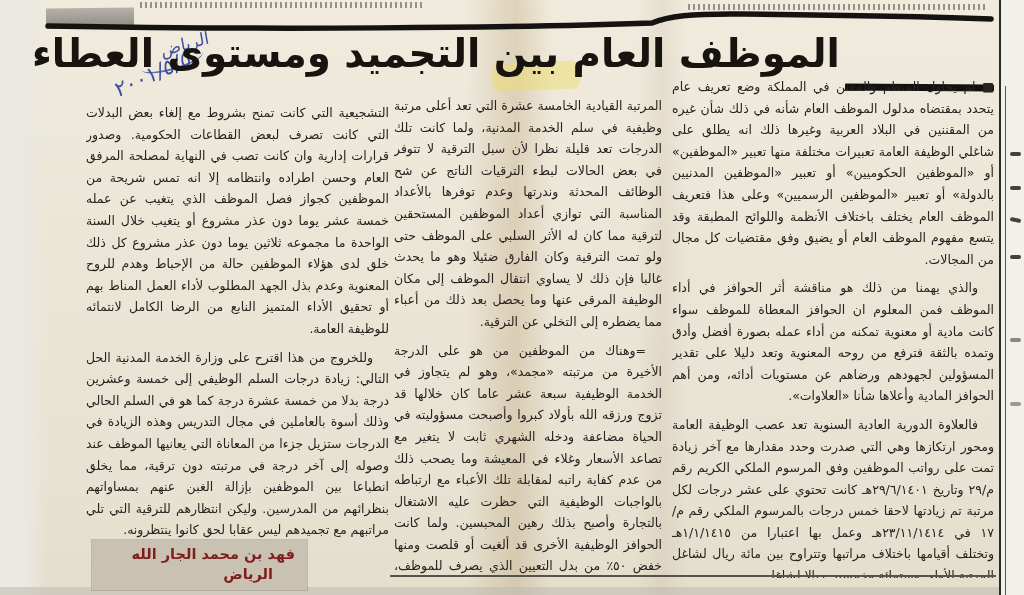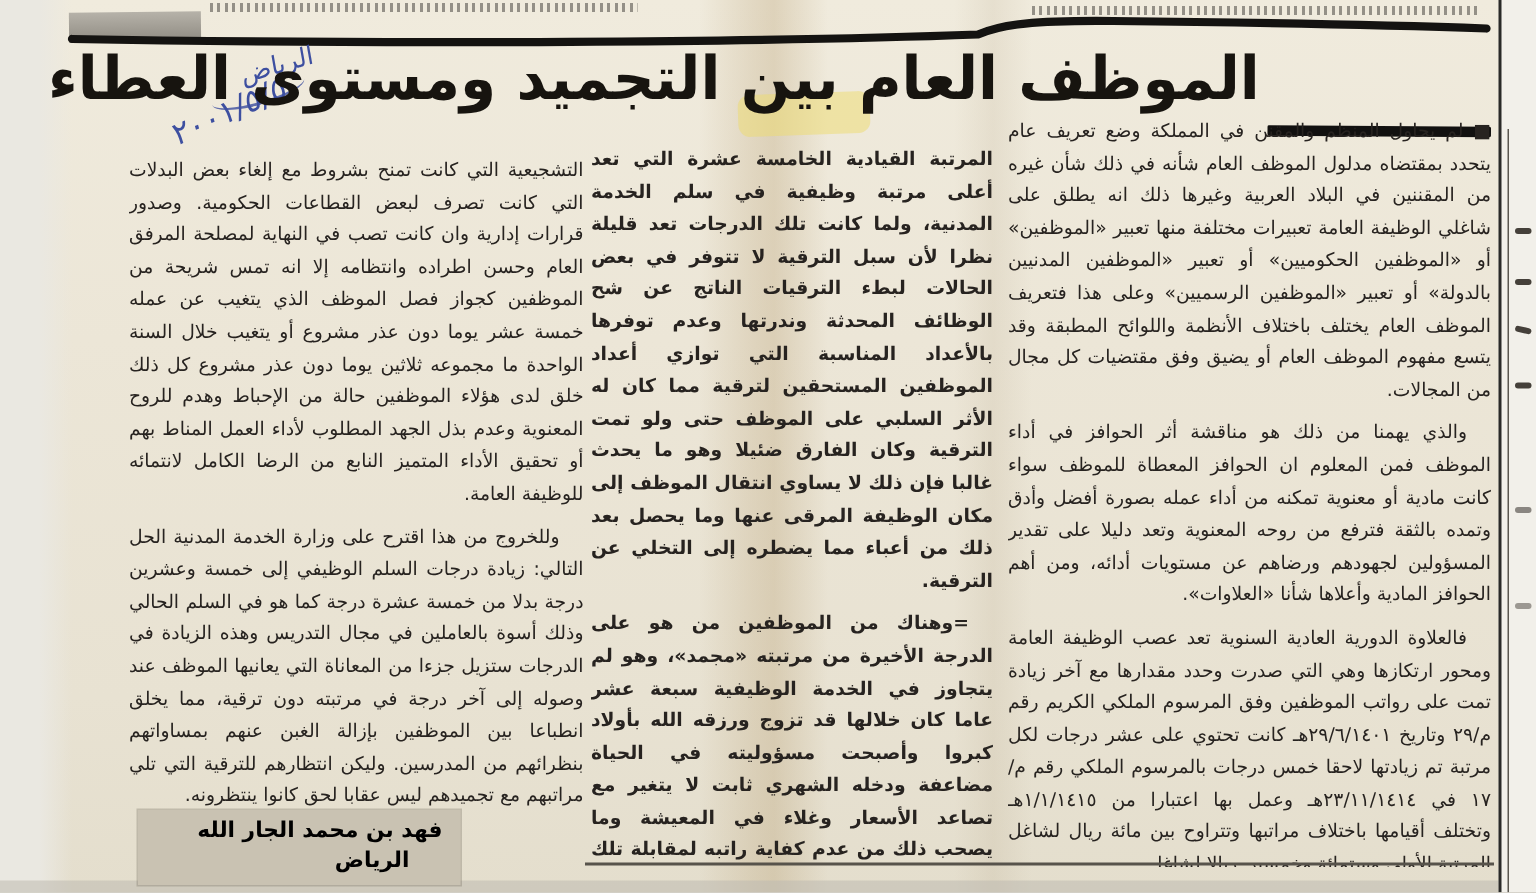--- a/index.html
+++ b/index.html
@@ -47,26 +47,26 @@
     border-bottom:2px solid #3d4fa0;border-radius:50%;transform:rotate(-16deg);opacity:.8;}
   .hw-date{position:absolute;right:44px;top:36px;font-size:21px;letter-spacing:3px;
     transform:rotate(-24deg) skewX(-8deg);direction:ltr;unicode-bidi:bidi-override;}
 
   
   .col{position:absolute;direction:rtl;text-align:justify;color:#272320;
     font-size:12.5px;line-height:21.6px;overflow:hidden;}
   .col p{margin:0 0 7px;}
   .p-indent{text-indent:16px;}
   .col1{top:76px;right:30px;width:322px;height:502px;}
-  .col2{top:95px;left:394px;width:268px;height:484px;font-weight:bold;}
+  .col2{top:95px;left:394px;width:268px;height:484px;}
   .col3{top:102px;left:86px;width:303px;height:438px;}
 
   
   .sig-box{position:absolute;left:92px;top:540px;width:215px;min-height:46px;box-sizing:border-box;
-    background:#c9c2b2;color:#000000;direction:rtl;font-weight:bold;font-size:14.5px;
+    background:#c9c2b2;color:#7f1d1d;direction:rtl;font-weight:bold;font-size:14.5px;
     padding:4px 12px 6px;line-height:20px;box-shadow:0 0 0 1px rgba(120,114,100,.35);}
   .sig-city{padding-right:22px;}
 
   
   .right-strip{position:absolute;left:999px;top:0;width:25px;height:595px;
     background:#f2f0ea;border-left:2px solid #2a2a28;}
   .rs-line{position:absolute;left:4px;top:86px;height:509px;width:1px;background:#5a5750;}
   .rs-mark{position:absolute;left:9px;width:11px;height:4px;background:#45403a;border-radius:2px;}
   .rsm1{top:152px;}.rsm2{top:186px;}.rsm3{top:218px;transform:rotate(12deg);}
   .rsm4{top:255px;}.rsm5{top:338px;opacity:.6;}.rsm6{top:402px;opacity:.5;}

